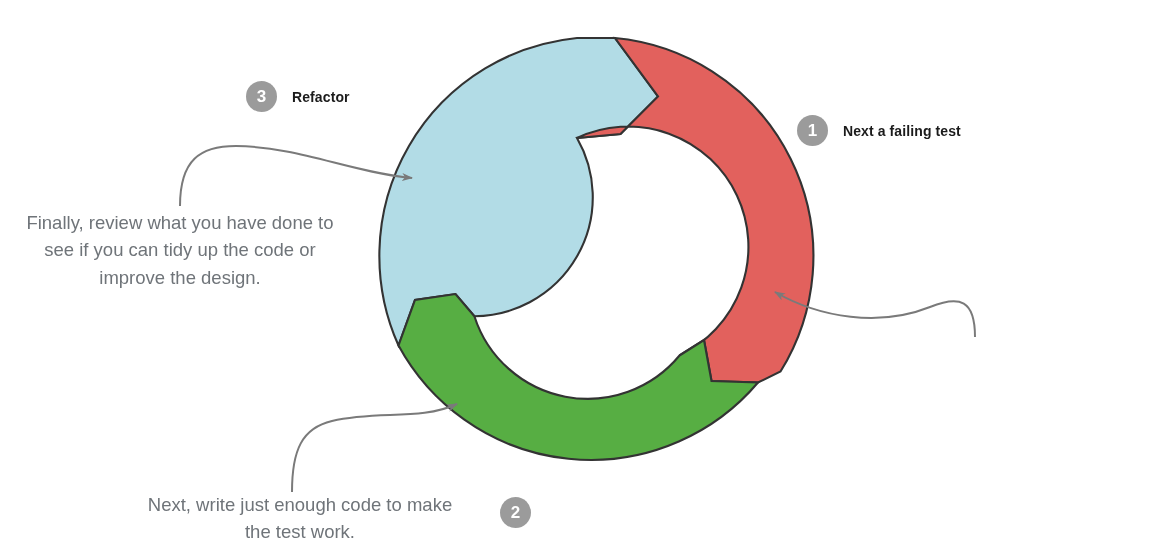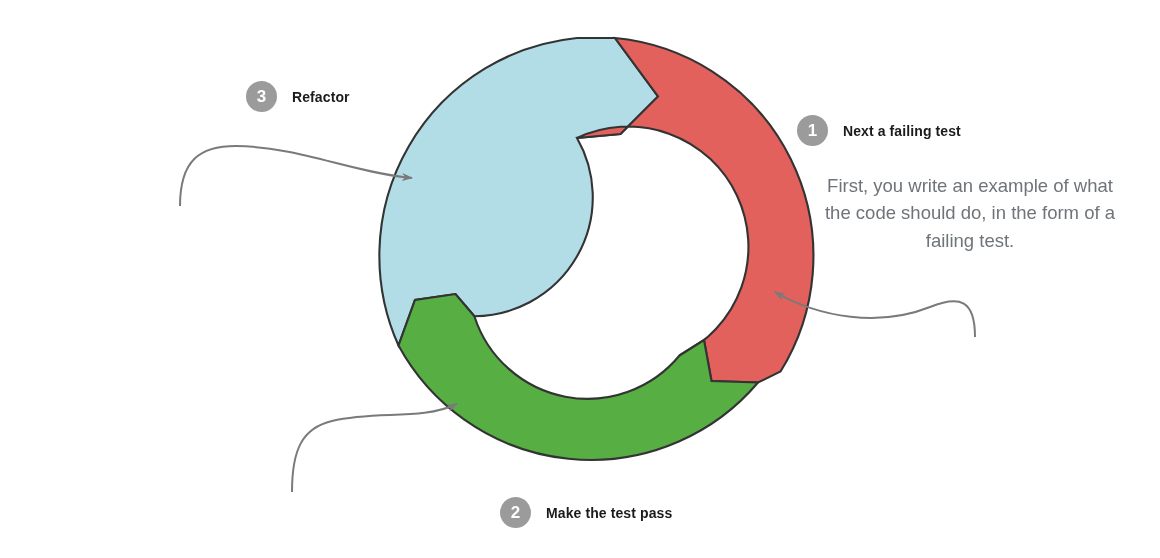--- a/index.html
+++ b/index.html
@@ -137,25 +137,25 @@
 
     <path d="M 292 492 C 292 450 302 428 332 421 C 378 410 420 421 457 404" fill="none" stroke="#7a7a7a" stroke-width="2" marker-end="url(#arrowhead)"></path>
 
     <path d="M 180 206 C 180 160 200 146 236 146 C 300 147 350 172 412 178" fill="none" stroke="#7a7a7a" stroke-width="2" marker-end="url(#arrowhead)"></path>
   </svg>
 
   <div class="step-heading" id="heading-1">
     <div class="badge">1</div>
     <div class="step-title">Next a failing test</div>
   </div>
-  <div class="step-desc" id="desc-1">First, you write an example of what the code should do, in the form of a failing test.</div>
 
   <div class="step-heading" id="heading-2">
     <div class="badge">2</div>
-    <div class="step-title">Make the test pass</div>
   </div>
+  <div class="step-desc" id="desc-2">Next, write just enough code to make the test work.</div>
 
   <div class="step-heading" id="heading-3">
     <div class="badge">3</div>
     <div class="step-title">Refactor</div>
   </div>
+  <div class="step-desc" id="desc-3">Finally, review what you have done to see if you can tidy up the code or improve the design.</div>
 
 </div>
 
 </body></html>

